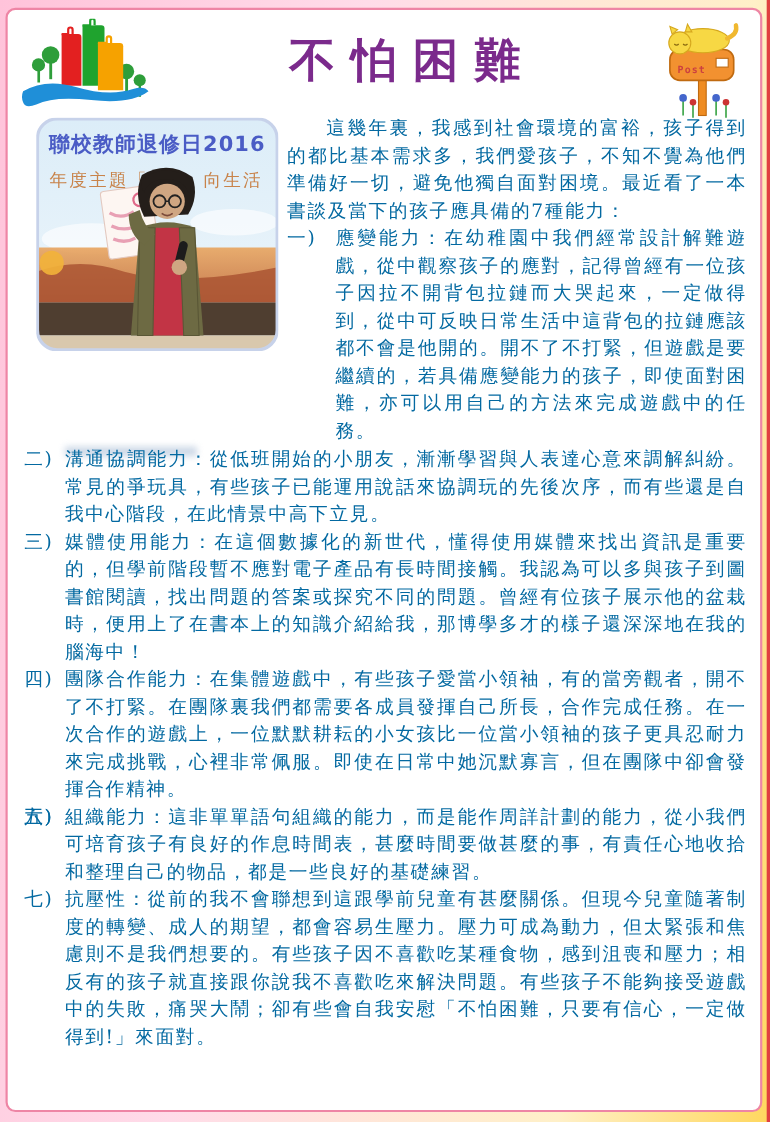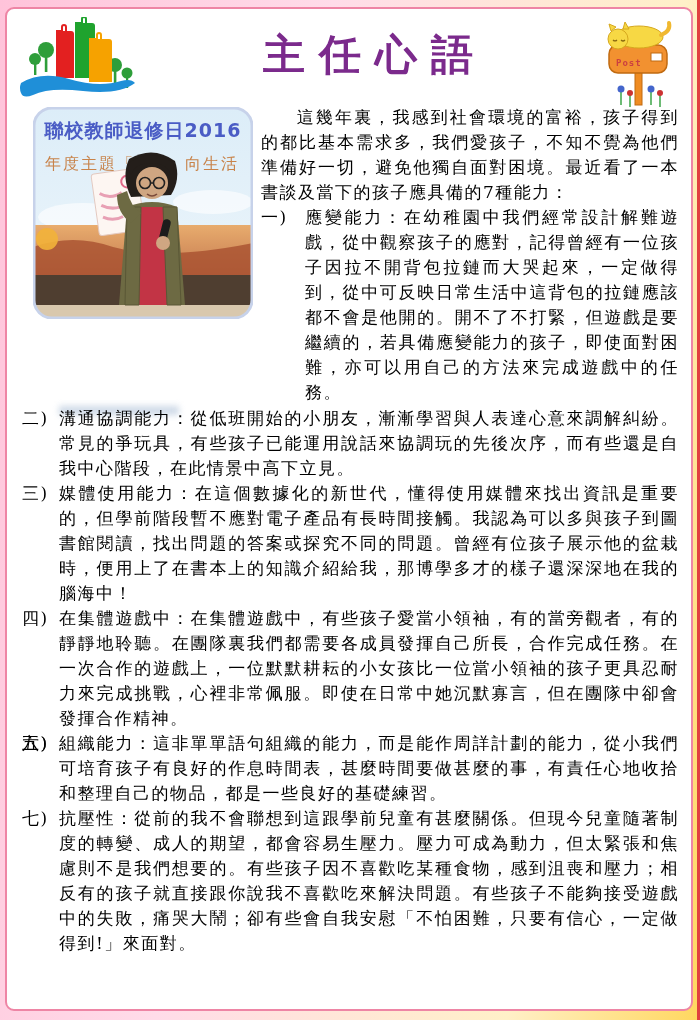--- a/index.html
+++ b/index.html
@@ -23,21 +23,21 @@
     font-family:"DejaVu Sans","Liberation Sans",sans-serif;
   }
   .mascot{flex:0 0 auto;margin-top:2px;}
   .top-row{display:flex;margin-top:0;}
   figure.photo{margin:4px 8px 2px 14px;flex:0 0 auto;position:relative;}
   figure.photo::after{
     content:"";position:absolute;left:26px;bottom:-12px;width:120px;height:9px;
     background:#b9c9dd;filter:blur(3px);opacity:.7;
   }
   .col{flex:1 1 auto;min-width:0;}
-  .bodytext{font-size:17px;line-height:25px;letter-spacing:1.5px;color:#000000;text-align:justify;}
+  .bodytext{font-size:17px;line-height:25px;letter-spacing:1.5px;color:#0369a1;text-align:justify;}
   .intro{margin:2px 0 0 0;text-indent:2.1em;}
   .pt{position:relative;padding-left:44px;margin:0;}
   .pt .num{position:absolute;left:0;top:0;white-space:nowrap;}
   .pts{margin-top:1px;padding:0 0 0 2px;}
   .pts .pt{padding-left:38px;}
   .pts .pt .num{left:1px;}
 </style>
 </head>
 <body>
 
@@ -60,21 +60,21 @@
         <path d="M37 14 h15 a3 3 0 0 1 3 3 v44 h-18 z" fill="#e32020"></path>
         <path d="M37 14 h6 v-4 a2 2 0 0 1 4 0 v4" fill="#fff" stroke="#e32020" stroke-width="2"></path>
         <path d="M56 6 h17 a3 3 0 0 1 3 3 v52 h-20 z" fill="#1fa32e"></path>
         <path d="M56 6 h7 v-4 a2 2 0 0 1 4 0 v4" fill="#fff" stroke="#1fa32e" stroke-width="2"></path>
         <path d="M70 22 h20 a3 3 0 0 1 3 3 v40 h-23 z" fill="#f6a200"></path>
         <path d="M70 22 h8 v-4 a2 2 0 0 1 4 0 v4" fill="#fff" stroke="#f6a200" stroke-width="2"></path>
 
         <path d="M2 66 q20 -12 48 -4 q30 9 52 2 q10 -3 14 2 q-16 12 -52 8 q-34 -4 -50 4 q-10 4 -12 -2 q-2 -5 0 -10 z" fill="#1f8fd8"></path>
       </svg>
 
-      <h1 class="title">主任心語</h1>
+      <h1 class="title">不怕困難</h1>
 
       <svg class="mascot" width="80" height="96" viewBox="0 0 80 96">
 
         <rect x="36" y="52" width="7" height="34" fill="#ef8c22" stroke="#c06a10"></rect>
 
         <rect x="10" y="26" width="58" height="28" rx="9" fill="#f29130" stroke="#c06a10" stroke-width="1.5"></rect>
         <rect x="52" y="34" width="11" height="8" fill="#ffffff" stroke="#c06a10"></rect>
         <text x="17" y="47" font-size="9" font-weight="bold" fill="#cc4040" font-family="DejaVu Sans Mono, monospace" letter-spacing="1">Post</text>
 
         <ellipse cx="40" cy="18" rx="24" ry="11" fill="#f7d844" stroke="#d6a81e"></ellipse>
@@ -165,21 +165,21 @@
     </div>
 
     <div class="pts">
       <div class="bodytext pt">
         <span class="num">二)</span><span>溝通協調能力：從低班開始的小朋友，漸漸學習與人表達心意來調解糾紛。常見的爭玩具，有些孩子已能運用說話來協調玩的先後次序，而有些還是自我中心階段，在此情景中高下立見。</span>
       </div>
       <div class="bodytext pt">
         <span class="num">三)</span><span>媒體使用能力：在這個數據化的新世代，懂得使用媒體來找出資訊是重要的，但學前階段暫不應對電子產品有長時間接觸。我認為可以多與孩子到圖書館閱讀，找出問題的答案或探究不同的問題。曾經有位孩子展示他的盆栽時，便用上了在書本上的知識介紹給我，那博學多才的樣子還深深地在我的腦海中！</span>
       </div>
       <div class="bodytext pt">
-        <span class="num">四)</span><span>在集體遊戲中：在集體遊戲中，有些孩子愛當小領袖，有的當旁觀者，有的靜靜地聆聽。在團隊裏我們都需要各成員發揮自己所長，合作完成任務。在一次合作的遊戲上，一位默默耕耘的小女孩比一位當小領袖的孩子更具忍耐力來完成挑戰，心裡非常佩服。即使在日常中她沉默寡言，但在團隊中卻會發揮合作精神。</span>
+        <span class="num">四)</span><span>團隊合作能力：在集體遊戲中，有些孩子愛當小領袖，有的當旁觀者，開不了不打緊。在團隊裏我們都需要各成員發揮自己所長，合作完成任務。在一次合作的遊戲上，一位默默耕耘的小女孩比一位當小領袖的孩子更具忍耐力來完成挑戰，心裡非常佩服。即使在日常中她沉默寡言，但在團隊中卻會發揮合作精神。</span>
       </div>
       <div class="bodytext pt">
         <span class="num">五)</span>
       </div>
       <div class="bodytext pt">
         <span class="num">六)</span><span>組織能力：這非單單語句組織的能力，而是能作周詳計劃的能力，從小我們可培育孩子有良好的作息時間表，甚麼時間要做甚麼的事，有責任心地收拾和整理自己的物品，都是一些良好的基礎練習。</span>
       </div>
       <div class="bodytext pt">
         <span class="num">七)</span><span>抗壓性：從前的我不會聯想到這跟學前兒童有甚麼關係。但現今兒童隨著制度的轉變、成人的期望，都會容易生壓力。壓力可成為動力，但太緊張和焦慮則不是我們想要的。有些孩子因不喜歡吃某種食物，感到沮喪和壓力；相反有的孩子就直接跟你說我不喜歡吃來解決問題。有些孩子不能夠接受遊戲中的失敗，痛哭大鬧；卻有些會自我安慰「不怕困難，只要有信心，一定做得到!」來面對。</span>
       </div>

